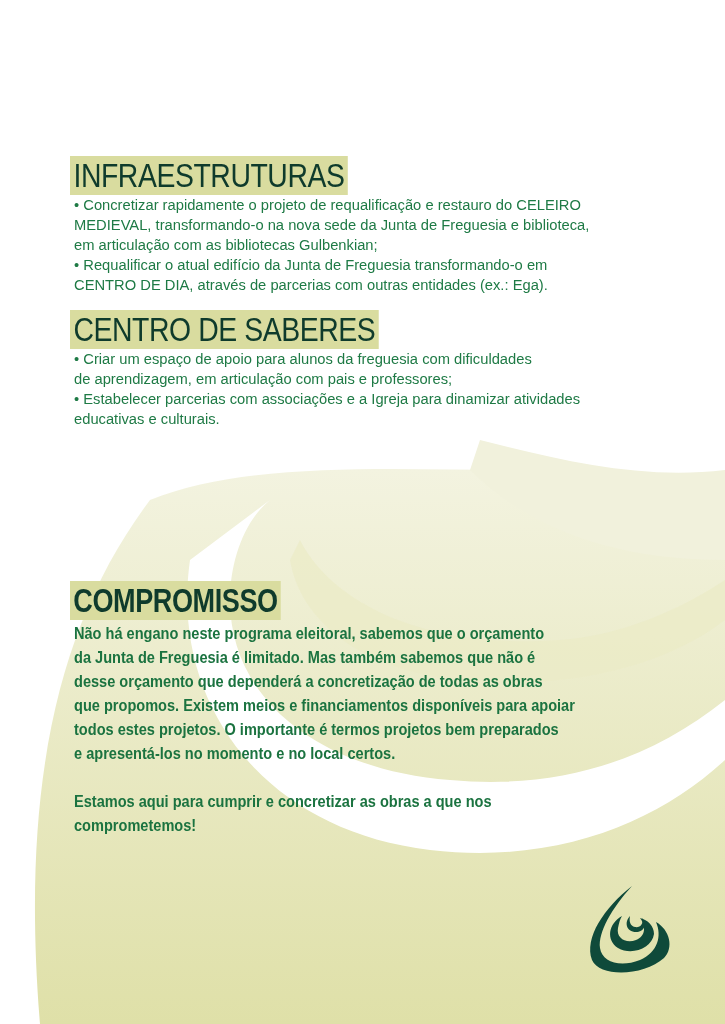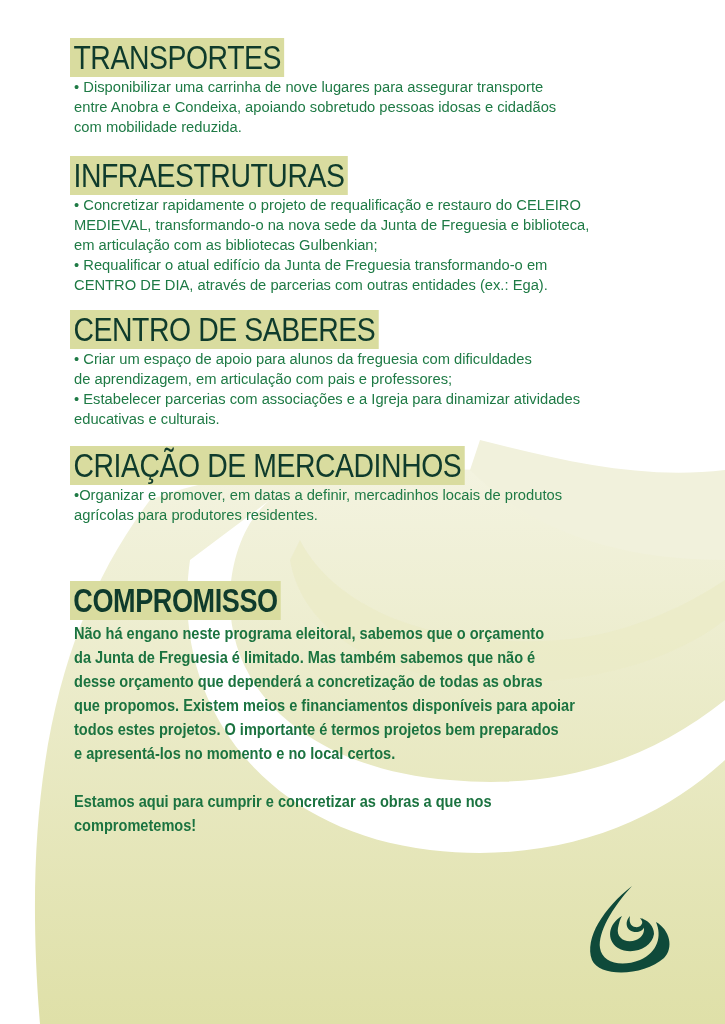--- a/index.html
+++ b/index.html
@@ -59,49 +59,38 @@
   <path d="M150 500 C 60 620, 20 780, 40 1024 L 725 1024 L 725 560 C 690 500, 600 470, 520 470 C 400 470, 250 460, 150 500 Z" fill="url(#g1)"></path>
 
   <path d="M190 560 C 170 700, 260 830, 430 850 C 560 865, 660 820, 725 760 L 725 700 C 650 760, 560 790, 450 780 C 320 770, 230 700, 230 600 C 230 560, 245 520, 270 500 Z" fill="#ffffff"></path>
 
   <path d="M470 470 C 520 520, 600 560, 725 560 L 725 470 C 640 480, 560 460, 480 440 Z" fill="#f1f1dc"></path>
   <path d="M300 540 C 330 600, 420 650, 560 640 C 620 636, 680 610, 725 580 L 725 620 C 660 670, 560 690, 460 680 C 360 670, 300 620, 290 560 Z" fill="#ebebc6" opacity="0.7"></path>
 </svg>
 
 <div class="content">
 
-  <div class="section" style="top:38px;">
-    <h2 class="heading">TRANSPORTES</h2>
-    <p class="para">• Disponibilizar uma carrinha de nove lugares para assegurar transporte
-entre Anobra e Condeixa, apoiando sobretudo pessoas idosas e cidadãos
-com mobilidade reduzida.</p>
-  </div>
 
   <div class="section" style="top:156px;">
     <h2 class="heading">INFRAESTRUTURAS</h2>
     <p class="para">• Concretizar rapidamente o projeto de requalificação e restauro do CELEIRO
 MEDIEVAL, transformando-o na nova sede da Junta de Freguesia e biblioteca,
 em articulação com as bibliotecas Gulbenkian;
 • Requalificar o atual edifício da Junta de Freguesia transformando-o em
 CENTRO DE DIA, através de parcerias com outras entidades (ex.: Ega).</p>
   </div>
 
   <div class="section" style="top:310px;">
     <h2 class="heading">CENTRO DE SABERES</h2>
     <p class="para">• Criar um espaço de apoio para alunos da freguesia com dificuldades
 de aprendizagem, em articulação com pais e professores;
 • Estabelecer parcerias com associações e a Igreja para dinamizar atividades
 educativas e culturais.</p>
   </div>
 
-  <div class="section" style="top:446px;">
-    <h2 class="heading">CRIAÇÃO DE MERCADINHOS</h2>
-    <p class="para">•Organizar e promover, em datas a definir, mercadinhos locais de produtos
-agrícolas para produtores residentes.</p>
-  </div>
 
   <div class="section" style="top:581px;">
     <h2 class="heading bold">COMPROMISSO</h2>
     <p class="para bold" style="margin-top:2px;">Não há engano neste programa eleitoral, sabemos que o orçamento
 da Junta de Freguesia é limitado. Mas também sabemos que não é
 desse orçamento que dependerá a concretização de todas as obras
 que propomos. Existem meios e financiamentos disponíveis para apoiar
 todos estes projetos. O importante é termos projetos bem preparados
 e apresentá-los no momento e no local certos.</p>
     <p class="para bold" style="margin-top:24px;">Estamos aqui para cumprir e concretizar as obras a que nos

